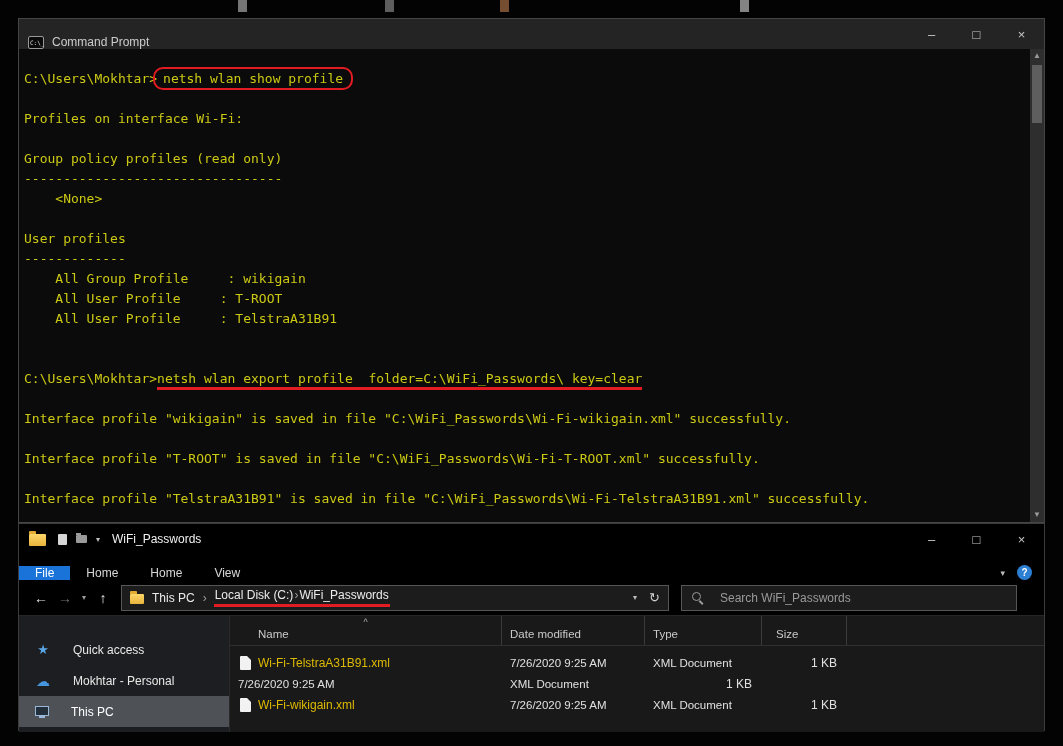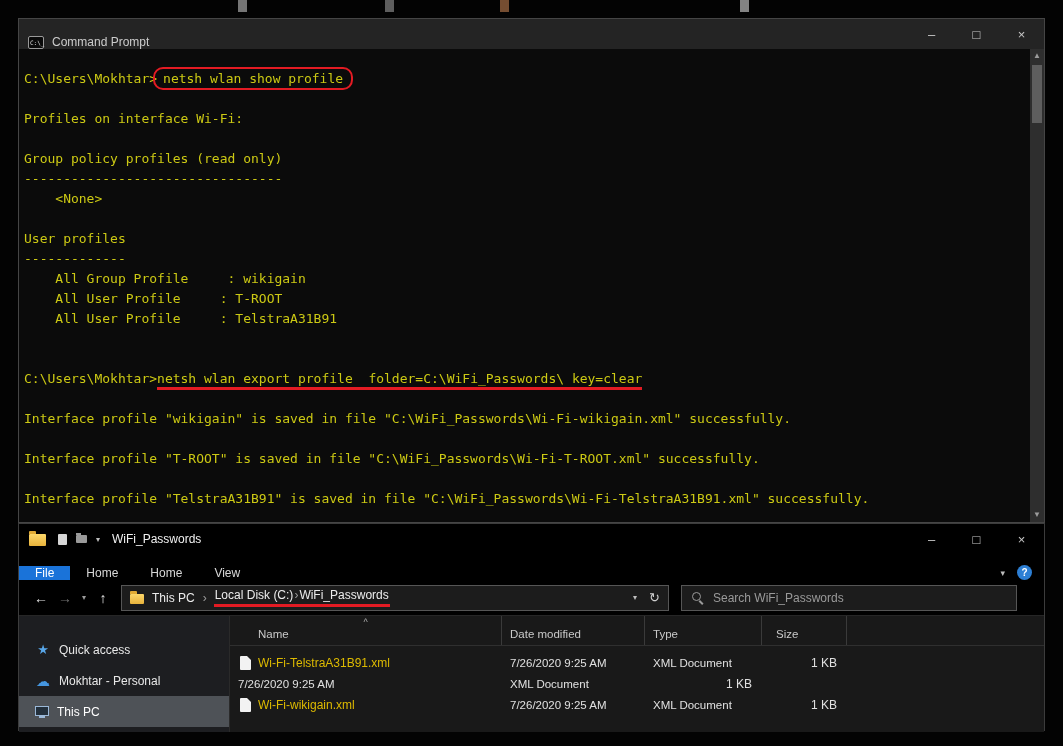--- a/index.html
+++ b/index.html
@@ -57,29 +57,29 @@
   .nav-ico{width:24px;text-align:center;font-size:14px;color:#e2e2e2}
   .nav-ico.dim{color:#6f6f6f}
   .nav-ico.chev{width:14px;font-size:8px;color:#9a9a9a}
   .addressbar{height:26px;width:548px;margin-left:6px;background:#1c1c1c;border:1px solid #565656;display:flex;align-items:center;padding:0 8px;gap:7px;font-size:12px}
   .crumb{color:#ececec;padding:0 1px}
   .crumb-sep{color:#9a9a9a;font-size:12px}
   .red-under{border-bottom:3px solid var(--ann);padding-bottom:2px;display:inline-flex;align-items:center;}
   .ab-right{margin-left:auto;display:flex;align-items:center;gap:12px;color:#cfcfcf}
   .ab-chev{font-size:8px;color:#bdbdbd}
   .ab-refresh{font-size:13px}
-  .searchbox{height:26px;width:336px;margin-left:12px;background:#1c1c1c;border:1px solid #565656;display:flex;align-items:center;padding:0 9px;gap:7px}
+  .searchbox{height:26px;width:336px;margin-left:12px;background:#1c1c1c;border:1px solid #565656;display:flex;align-items:center;padding:0 9px;gap:14px}
   .search-glyph{position:relative;width:13px;height:13px;flex:0 0 auto}
   .search-glyph::before{content:"";position:absolute;left:1px;top:1px;width:7px;height:7px;border:1.5px solid #9a9a9a;border-radius:50%}
   .search-glyph::after{content:"";position:absolute;left:9px;top:9px;width:5px;height:1.5px;background:#9a9a9a;transform:rotate(45deg);transform-origin:0 0}
   .search-input{flex:1;background:transparent;border:none;outline:none;color:#c8c8c8;font-size:12px;font-family:"Liberation Sans",sans-serif}
   .search-input::placeholder{color:#9a9a9a}
   .ex-body{display:flex;height:116px}
   .sidebar{width:210px;height:100%;background:#1d1e21;padding-top:18px}
-  .side-item{height:31px;display:flex;align-items:center;gap:8px;padding-left:16px;font-size:12px;color:#e8e8e8}
+  .side-item{height:31px;display:flex;align-items:center;gap:22px;padding-left:16px;font-size:12px;color:#e8e8e8}
   .side-item.selected{background:#4e5257;color:#fff}
   .sicon{width:16px;text-align:center;flex:0 0 auto}
   .icon-star::before{content:"★";color:#58a6e8;font-size:13px}
   .icon-cloud::before{content:"☁";color:#4596e0;font-size:14px}
   .icon-computer{position:relative;width:14px;height:10px;border:1px solid #9ab8d8;background:#23303c;margin-top:-2px}
   .icon-computer::after{content:"";position:absolute;left:3px;bottom:-3px;width:6px;height:2px;background:#9ab8d8}
   .filearea{flex:1;position:relative;background:#191919;border-left:1px solid #2a2a2a}
   .files-header{display:grid;grid-template-columns:272px 143px 117px 85px;height:30px;font-size:11.5px;color:#c9c9c9;border-bottom:1px solid #2f2f2f}
   .hcell{position:relative;display:flex;align-items:flex-end;padding:0 0 5px 8px;border-right:1px solid #3a3a3a}
   .hcell.col0{padding-left:28px}

